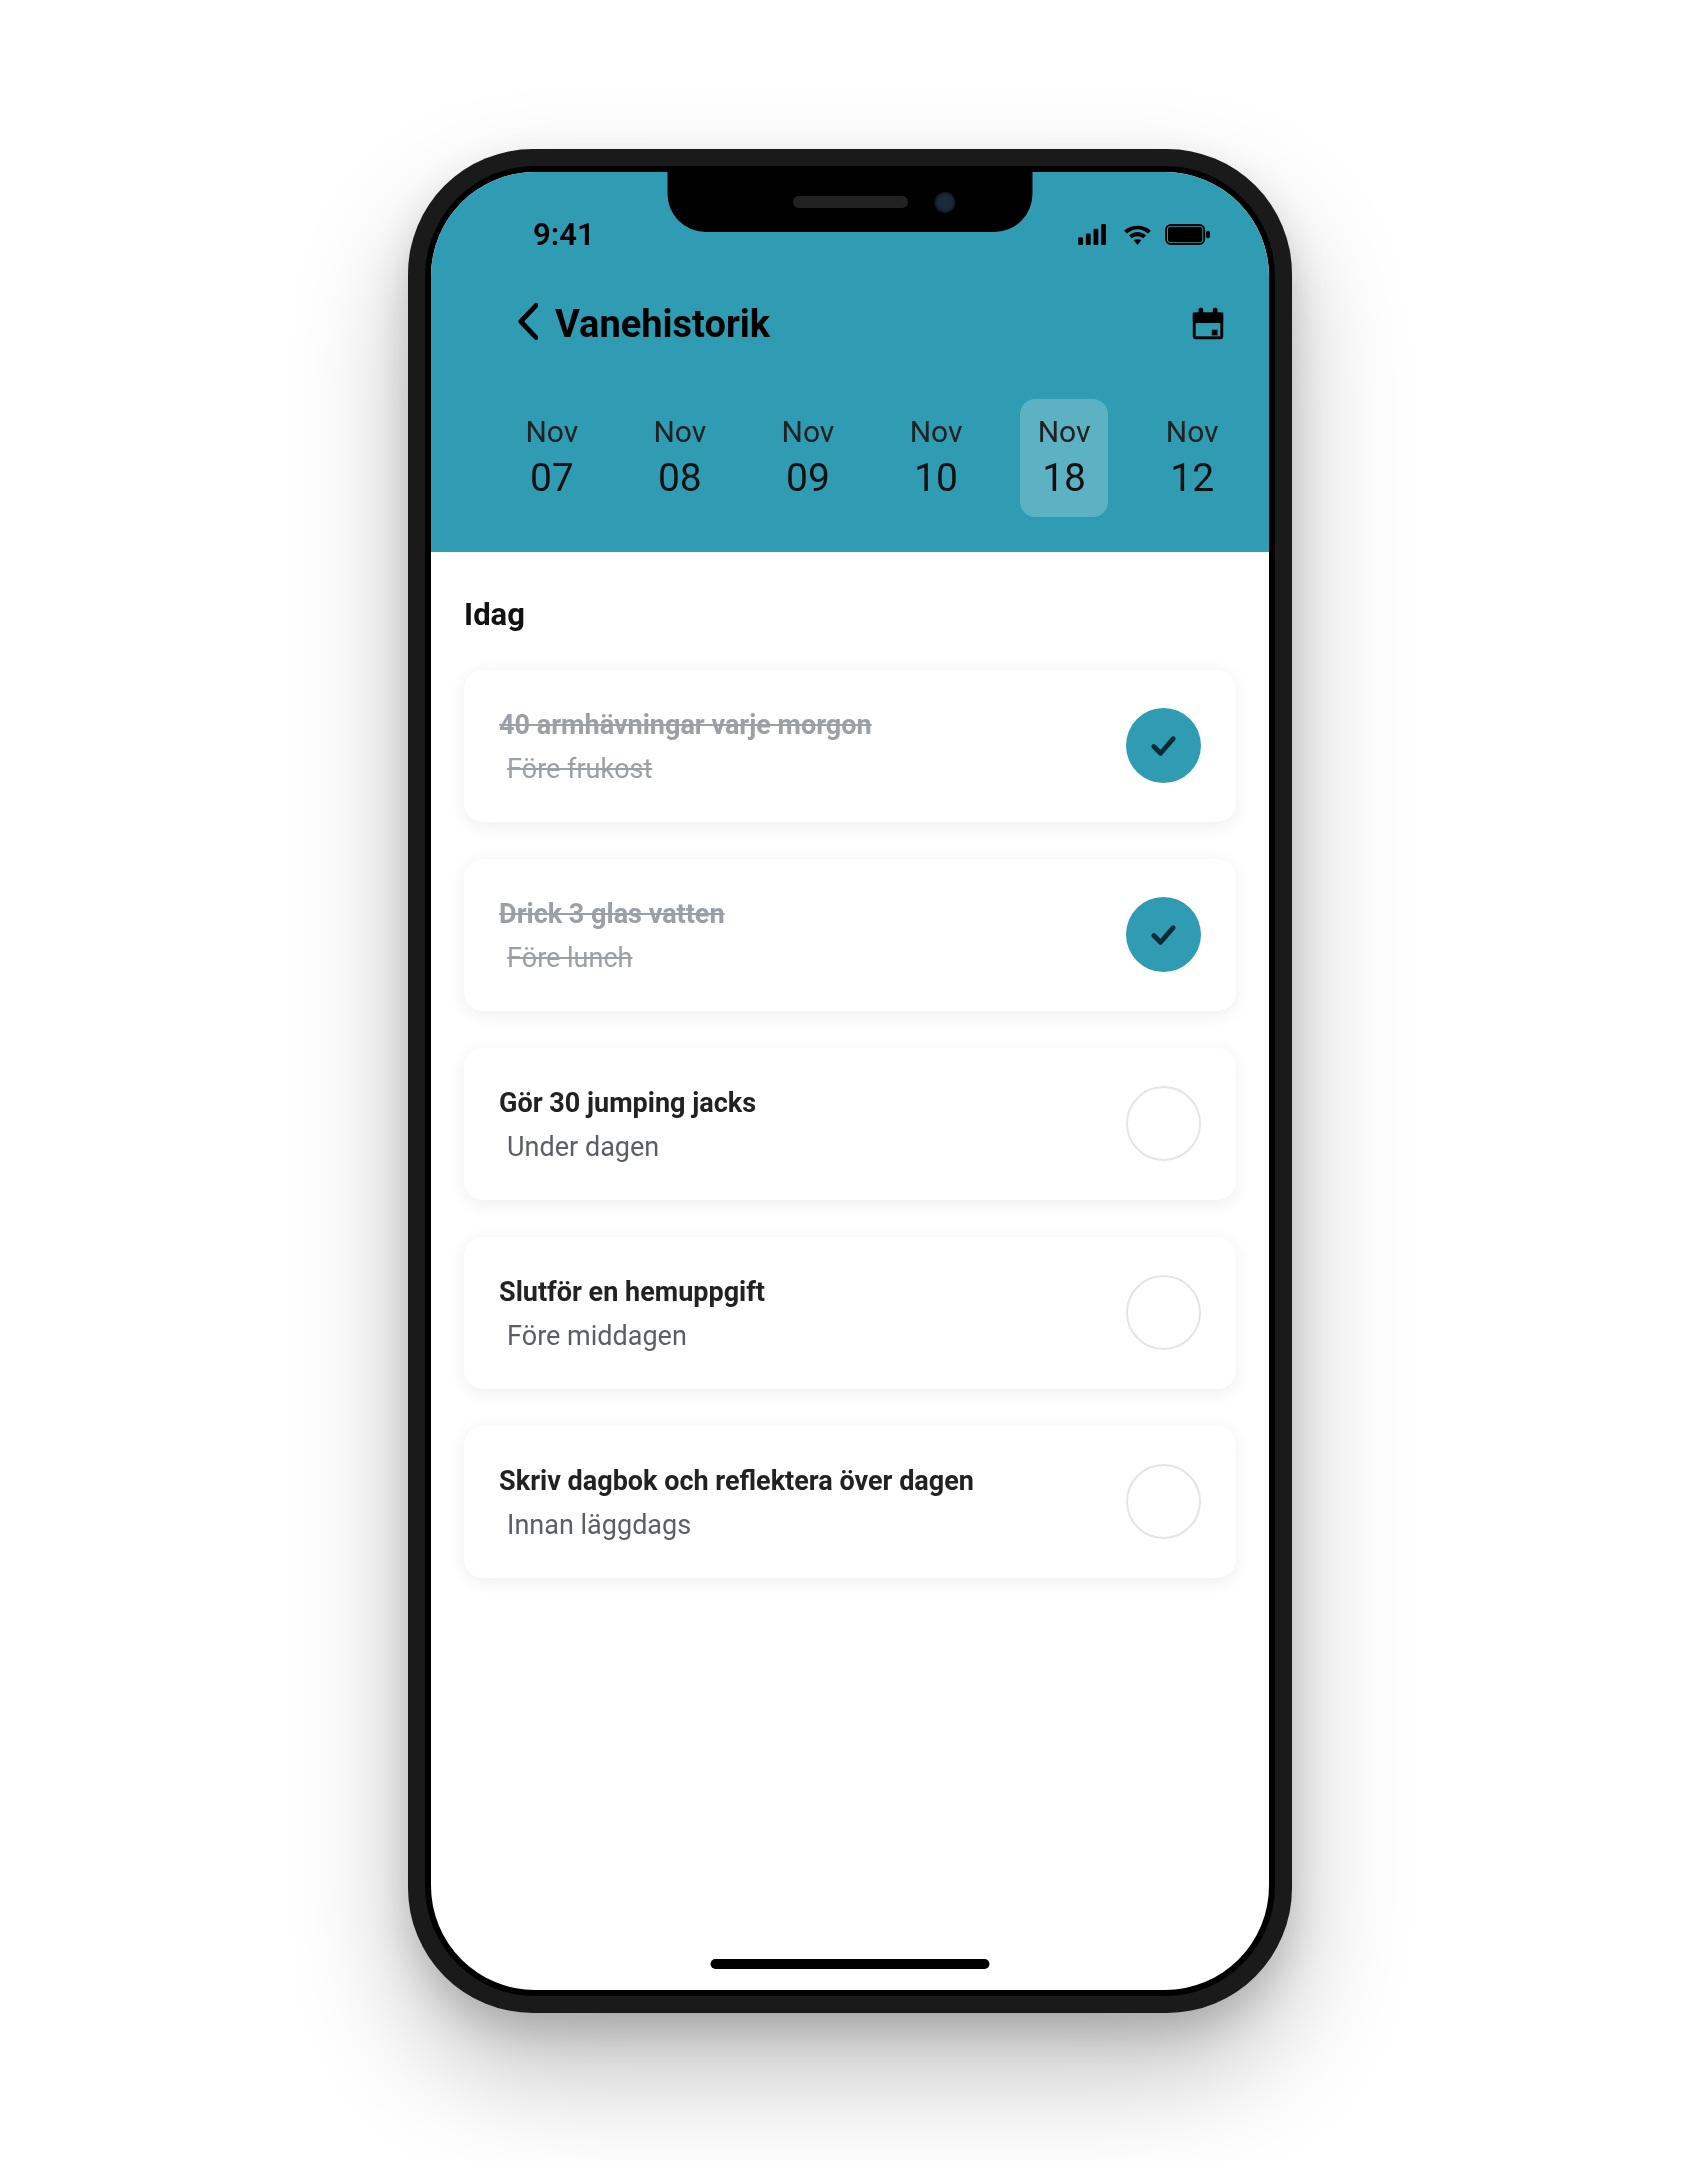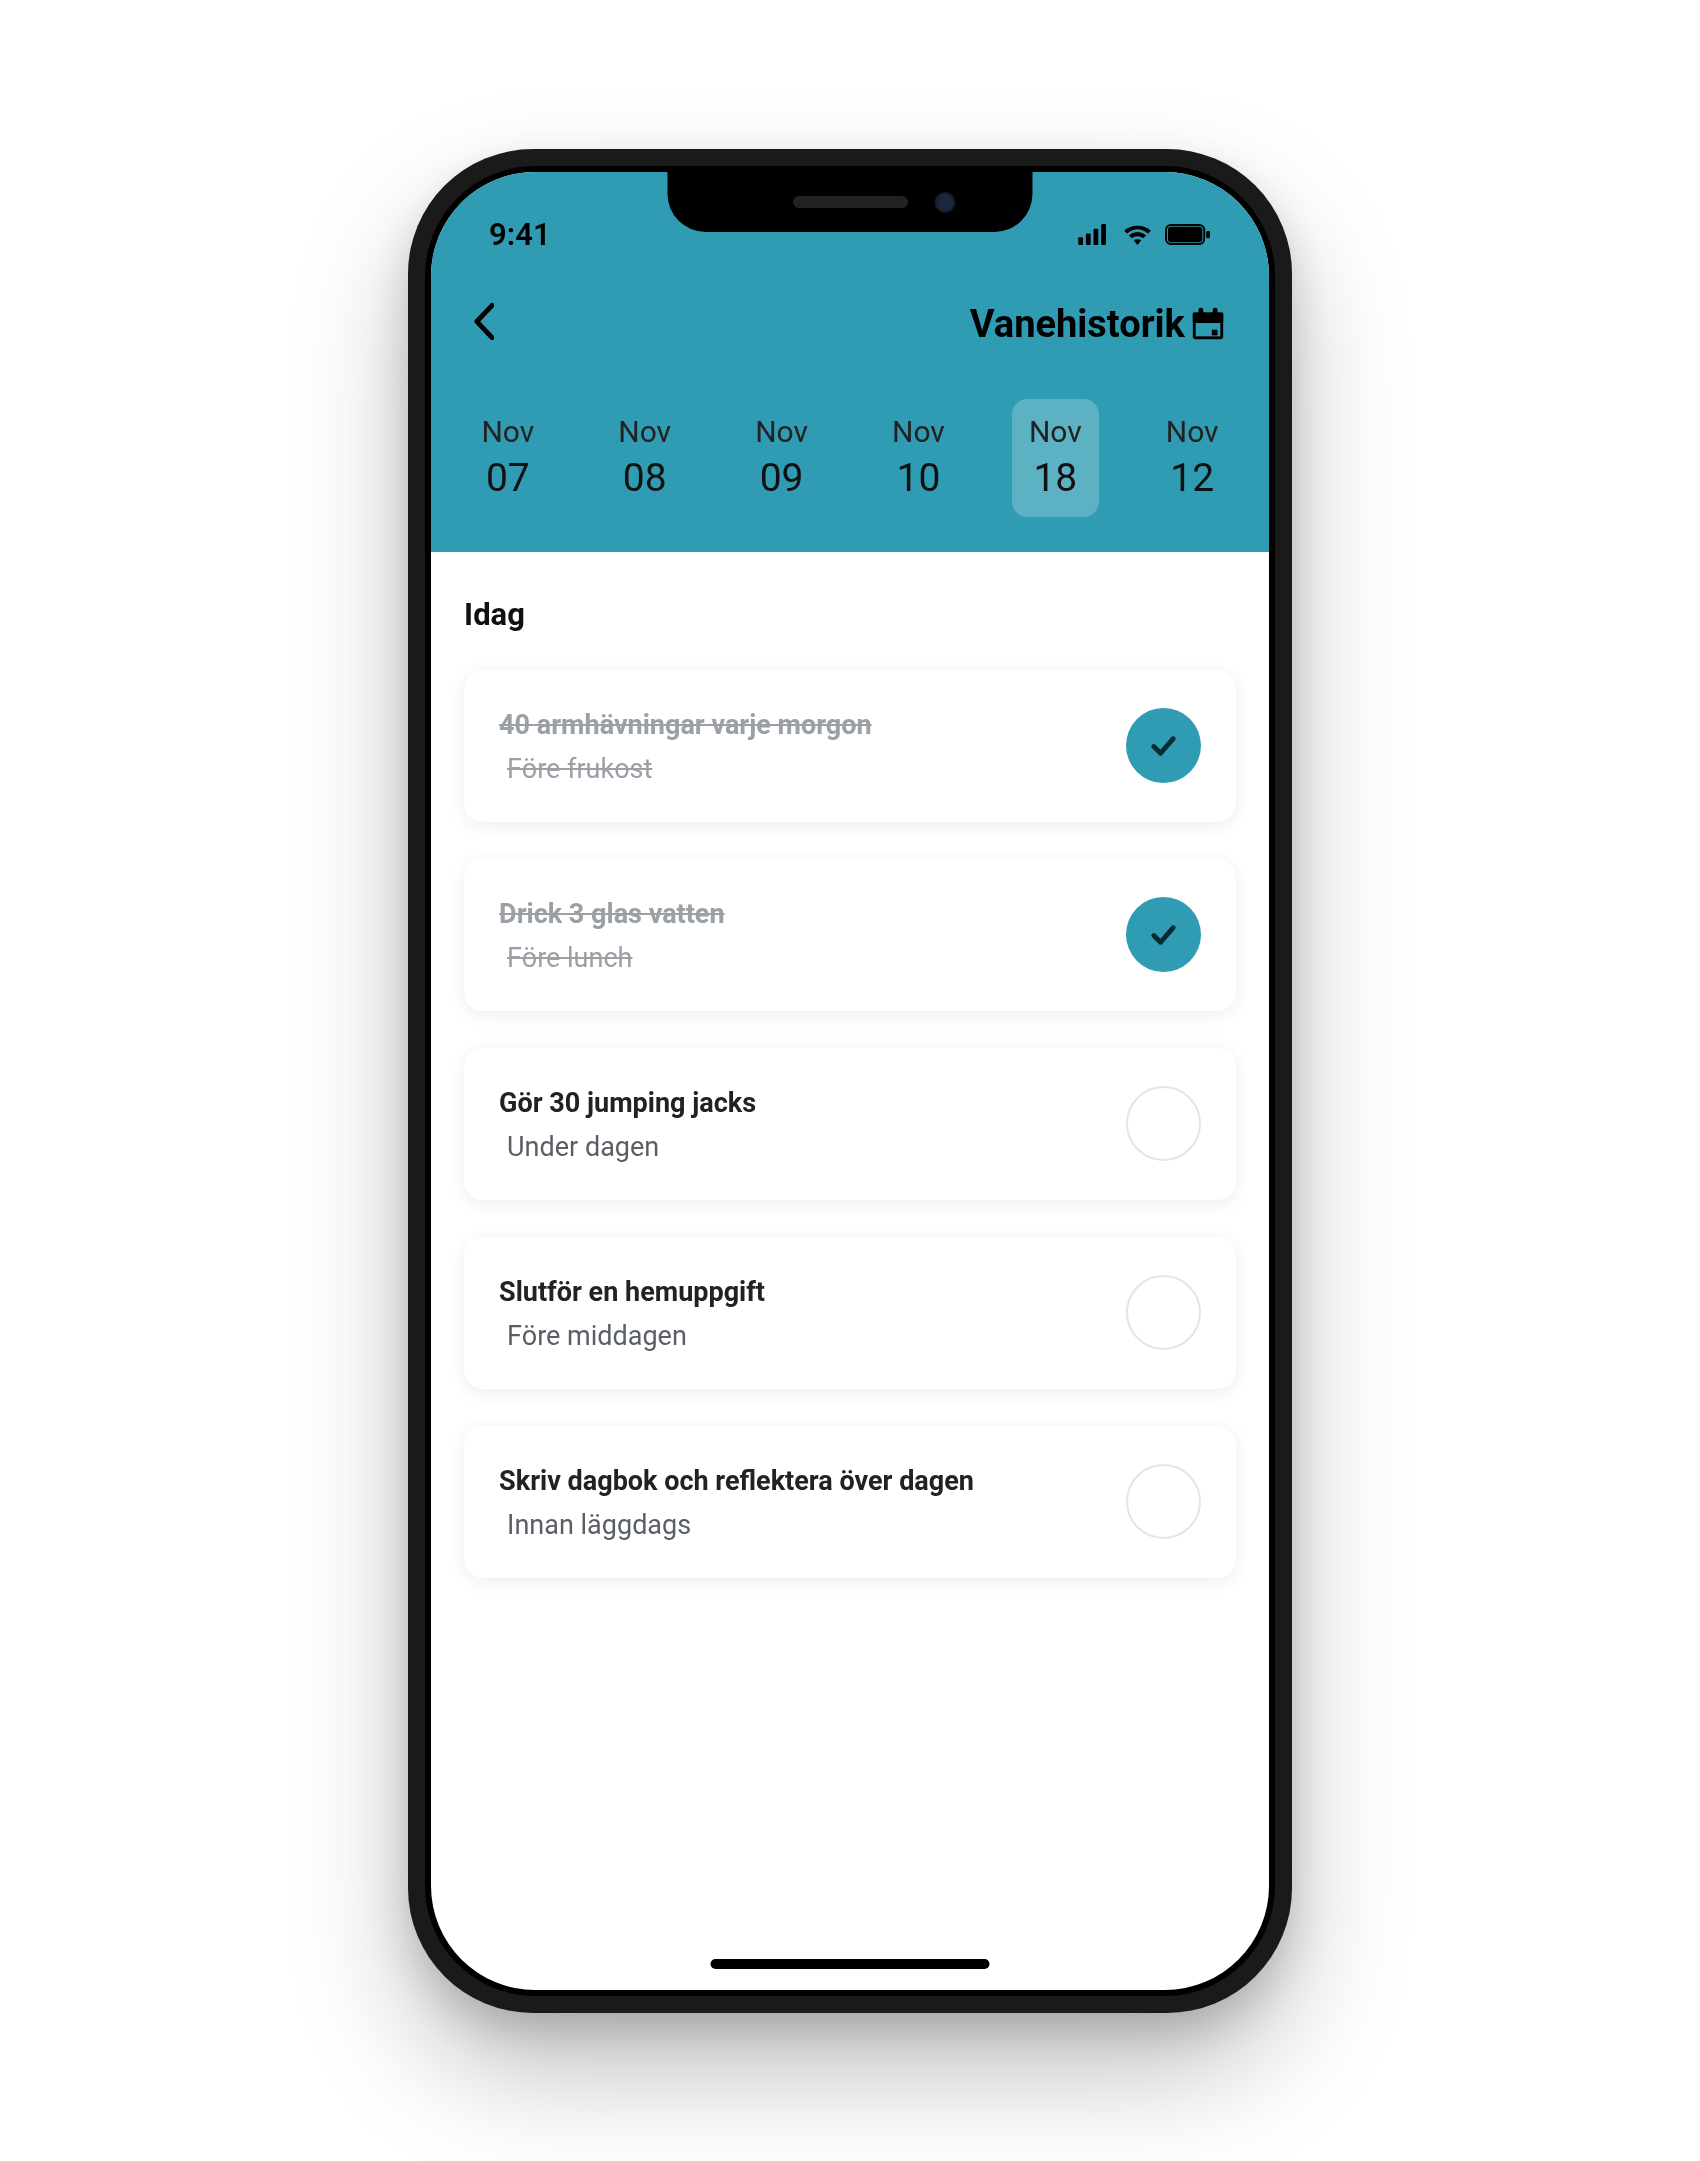--- a/index.html
+++ b/index.html
@@ -60,20 +60,21 @@
     width:115px;height:11.5px;background:#222;border-radius:5.8px;
   }
   .notch .cam{
     width:21px;height:21px;border-radius:50%;background:#1b2a3a;
     box-shadow:inset 0 0 3.8px #000;
   }
   .header {
     background: #2f9cb3;
     padding-top: 29px;
     color: #000;
+    padding-left: 44px;
   }
   .status-bar {
     height: 67px;
     display: flex;
     align-items: center;
     justify-content: space-between;
     padding: 0 58px;
     font-size: 31px;
     font-weight: 600;
   }
@@ -91,21 +92,21 @@
   }
   .back-btn {
     width: 38px;
     font-size: 46px;
     font-weight: 400;
     color:#000;
   }
   .title {
     font-size: 38px;
     font-weight: 700;
-    text-align:right;
+    text-align:left;
     flex:1;
   }
   .cal-btn { width: 42px; display:flex; justify-content:flex-end; }
   .date-strip {
     display: flex;
     justify-content: space-between;
     padding: 19px 33px 35px 33px;
   }
   .date-cell {
     text-align: center;

